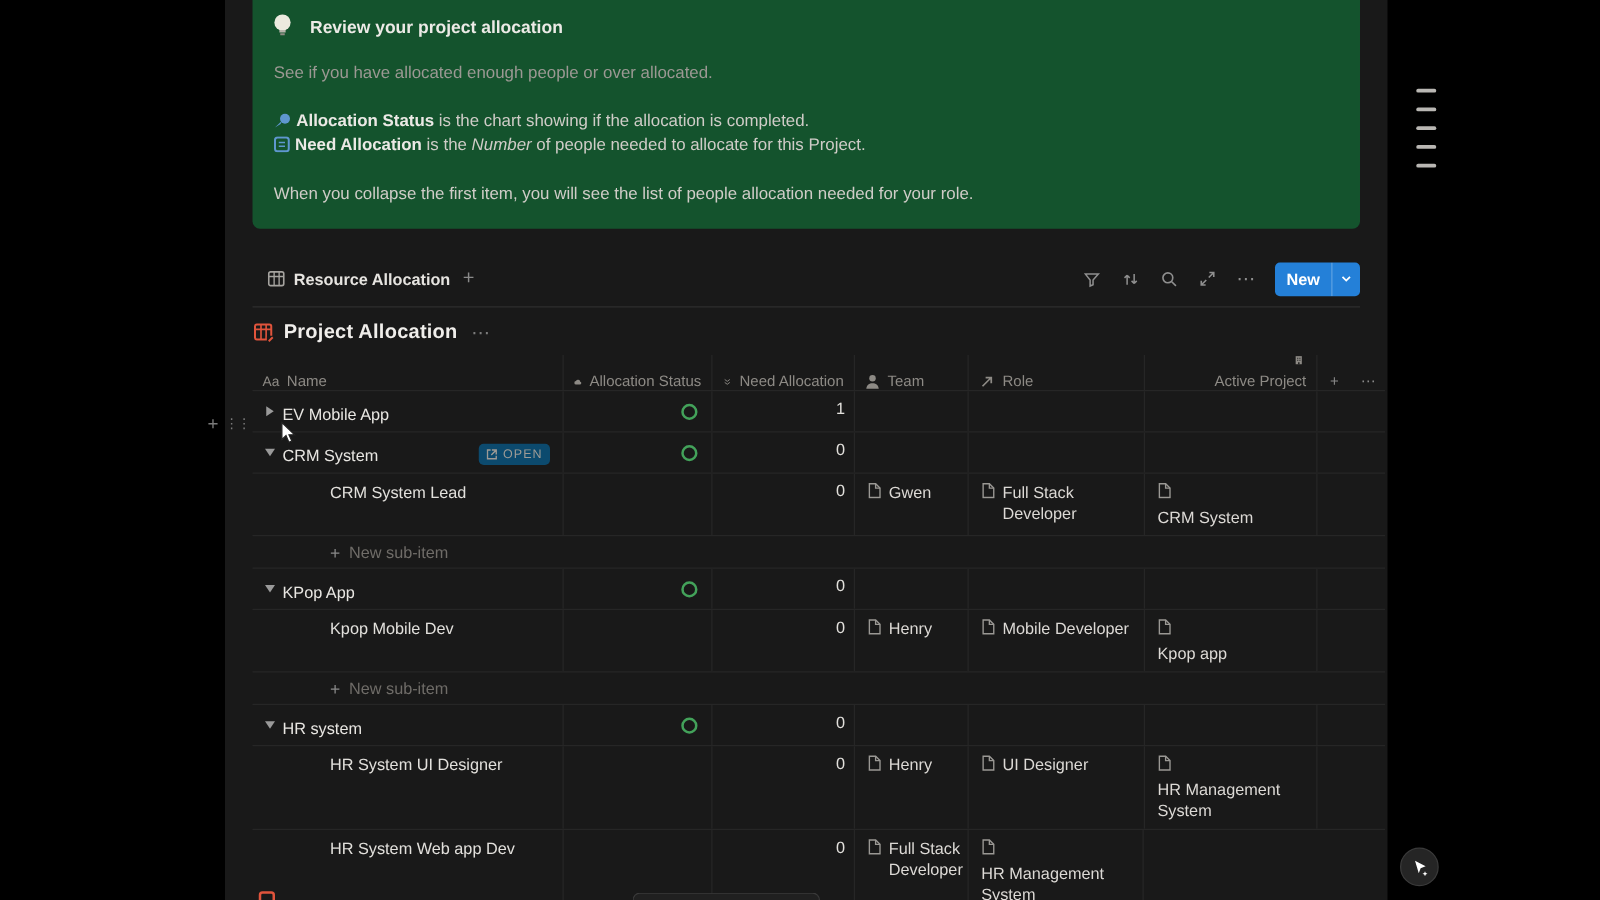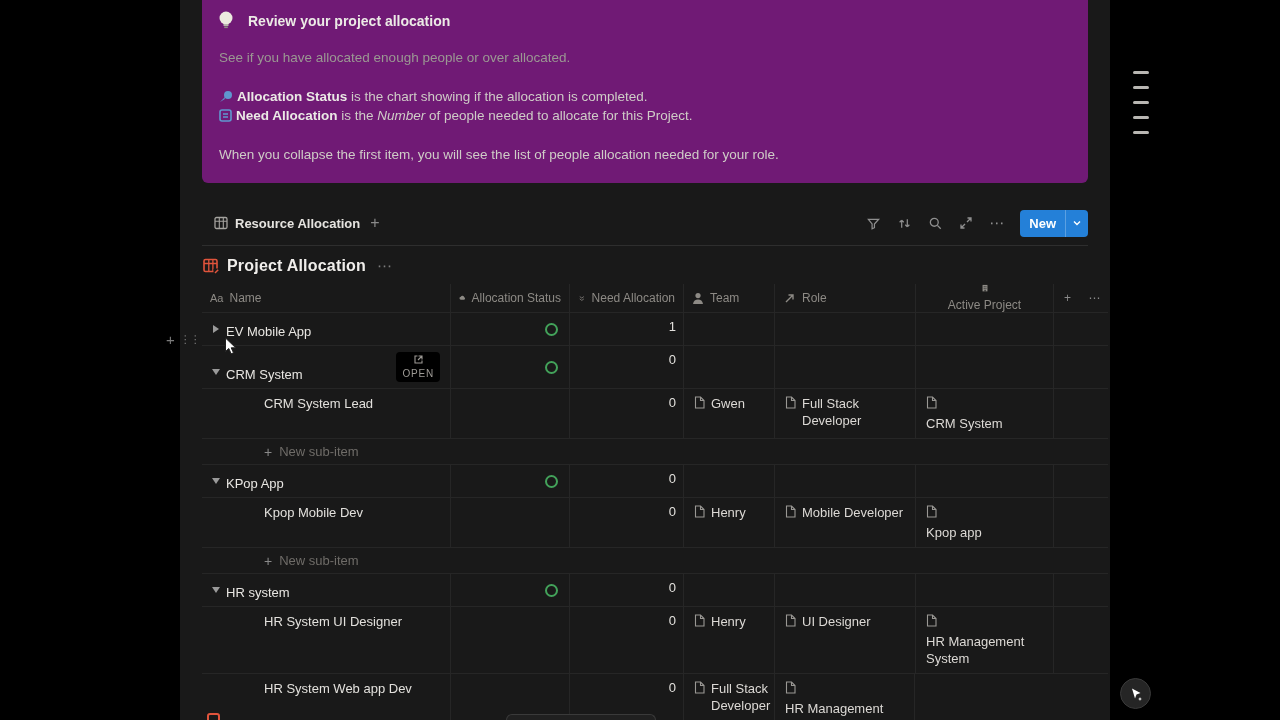--- a/index.html
+++ b/index.html
@@ -8,21 +8,21 @@
     width:1280px; height:720px; background:#000; overflow:hidden; position:relative;
     font-family:"Liberation Sans", sans-serif; -webkit-font-smoothing:antialiased;
   }
   .content {
     position:absolute; left:180px; top:0; width:930px; height:720px;
     background:#191919; color:#d3d1cd; overflow:hidden;
   }
 
   
   .callout {
-    margin:0 22px 18px 22px; background:#701a75; border-radius:0 0 6px 6px;
+    margin:0 22px 18px 22px; background:#14532d; border-radius:0 0 6px 6px;
     padding:10px 18px 18px 16px; font-size:13.5px;
   }
   .callout-title-row { display:flex; align-items:center; gap:14px; }
   .callout-title { font-weight:bold; color:#eceae6; font-size:14px; }
   .bulb { width:16px; height:22px; flex:0 0 auto; }
   .callout p { margin:1px; line-height:19px; }
   .c-intro { margin-top:16px !important; color:#9b9893; }
   .c-lines { margin-top:20px !important; color:#cfccc7; }
   .c-outro { margin-top:20px !important; color:#cfccc7; }
   .c-bold { font-weight:bold; color:#ebe9e5; }
@@ -51,37 +51,37 @@
   .page-title { font-size:16px; font-weight:bold; color:#f0eeeb; margin:0; letter-spacing:.2px; }
   .title-more { color:#7c7c7c; font-size:15px; letter-spacing:1px; cursor:pointer; margin-left:4px; }
 
   
   .dbtable { margin:0 2px 0 22px; font-size:13px; }
   .trow, .hrow {
     display:grid; grid-template-columns:248px 119px 114px 91px 141px 139px 27px 27px;
     border-bottom:1px solid #262626; align-items:stretch;
   }
   .hrow { border-bottom:1px solid #262626; height:29px; color:#8d8a85; font-size:12px; }
-  .hcell { display:flex; align-items:center; gap:6px; padding:0 8px; overflow:hidden; white-space:nowrap; cursor:pointer; }
+  .hcell { display:flex; align-items:flex-end; gap:6px; padding:0 8px; overflow:hidden; white-space:nowrap; cursor:pointer; }
   .hplus, .hmore { justify-content:center; color:#8a8a8a; }
   .cdiv { border-left:1px solid #262626; }
   .cend { border-right:1px solid #262626;flex-direction:column; }
 
   .cell { padding-top:6px; padding-bottom:6px; display:flex; align-items:flex-start; }
   .trow.single { min-height:27px; }
   .trow.tall { min-height:45px; }
 
   .name-cell { padding-left:4px; align-items:flex-end; cursor:pointer; }
   .toggle { width:20px; height:20px; display:flex; align-items:center; justify-content:center; flex:0 0 auto; cursor:pointer; }
   .tri-right { width:0; height:0; border-left:6px solid #9a9a9a; border-top:4px solid transparent; border-bottom:4px solid transparent; }
   .tri-down  { width:0; height:0; border-top:6px solid #9a9a9a; border-left:4px solid transparent; border-right:4px solid transparent; }
   .rowname { color:#e8e6e2; flex:1 1 auto; white-space:nowrap; overflow:hidden; }
   .open-badge {
-    display:flex; align-items:center; gap:4px; background:#000000; border-radius:4px;
-    color:#9d9a95; font-size:10px; letter-spacing:.8px; padding:3px 6px; margin-right:10px; cursor:pointer;flex-direction:column;
+    display:flex; align-items:center; gap:4px; background:#0c4a6e; border-radius:4px;
+    color:#9d9a95; font-size:10px; letter-spacing:.8px; padding:3px 6px; margin-right:10px; cursor:pointer;
   }
   .subname-cell { padding-left:62px; cursor:pointer; }
   .subname { color:#e2e0dc; line-height:17px; }
 
   .status-cell { justify-content:flex-end; padding-right:11px; align-items:center; cursor:pointer; }
   .ring { width:13px; height:13px; border:2.5px solid #43a25a; border-radius:50%; }
   .need-cell { justify-content:flex-end; padding-right:7px; color:#e2e0dc; cursor:pointer; }
 
   .mention-cell { gap:6px; padding-left:10px; padding-right:8px; cursor:pointer; }
   .doc-ic { flex:0 0 auto; margin-top:1px; }

